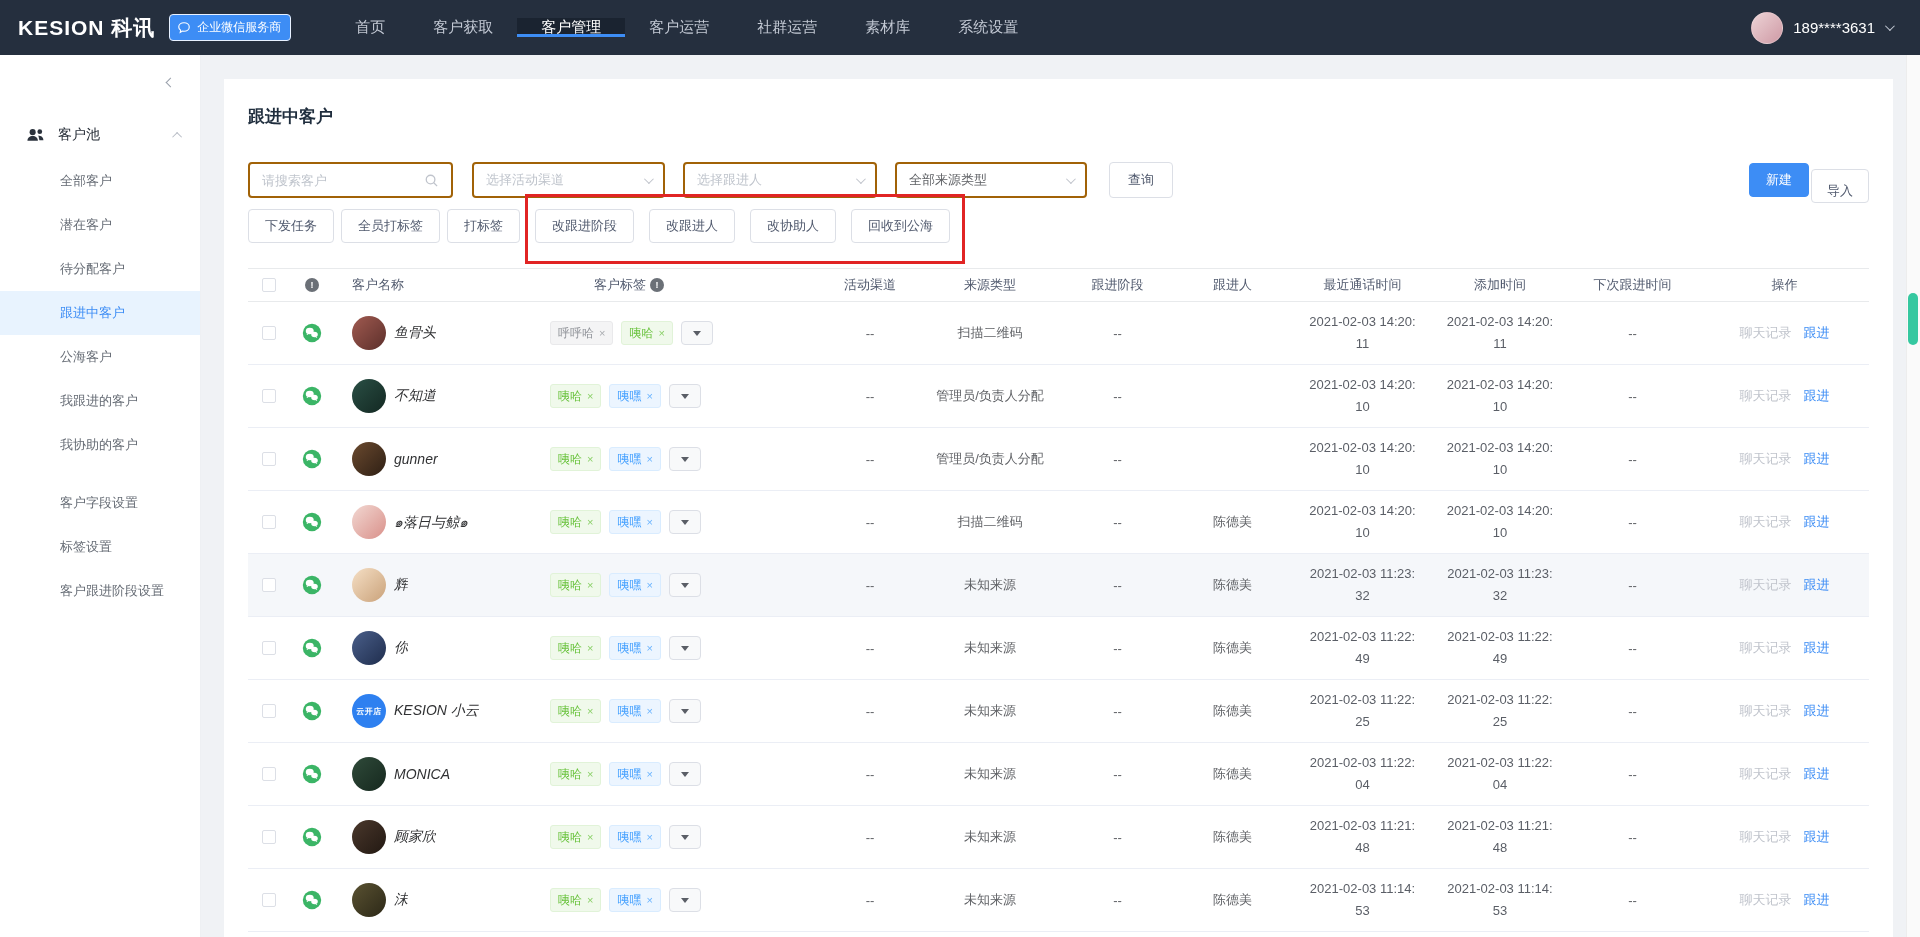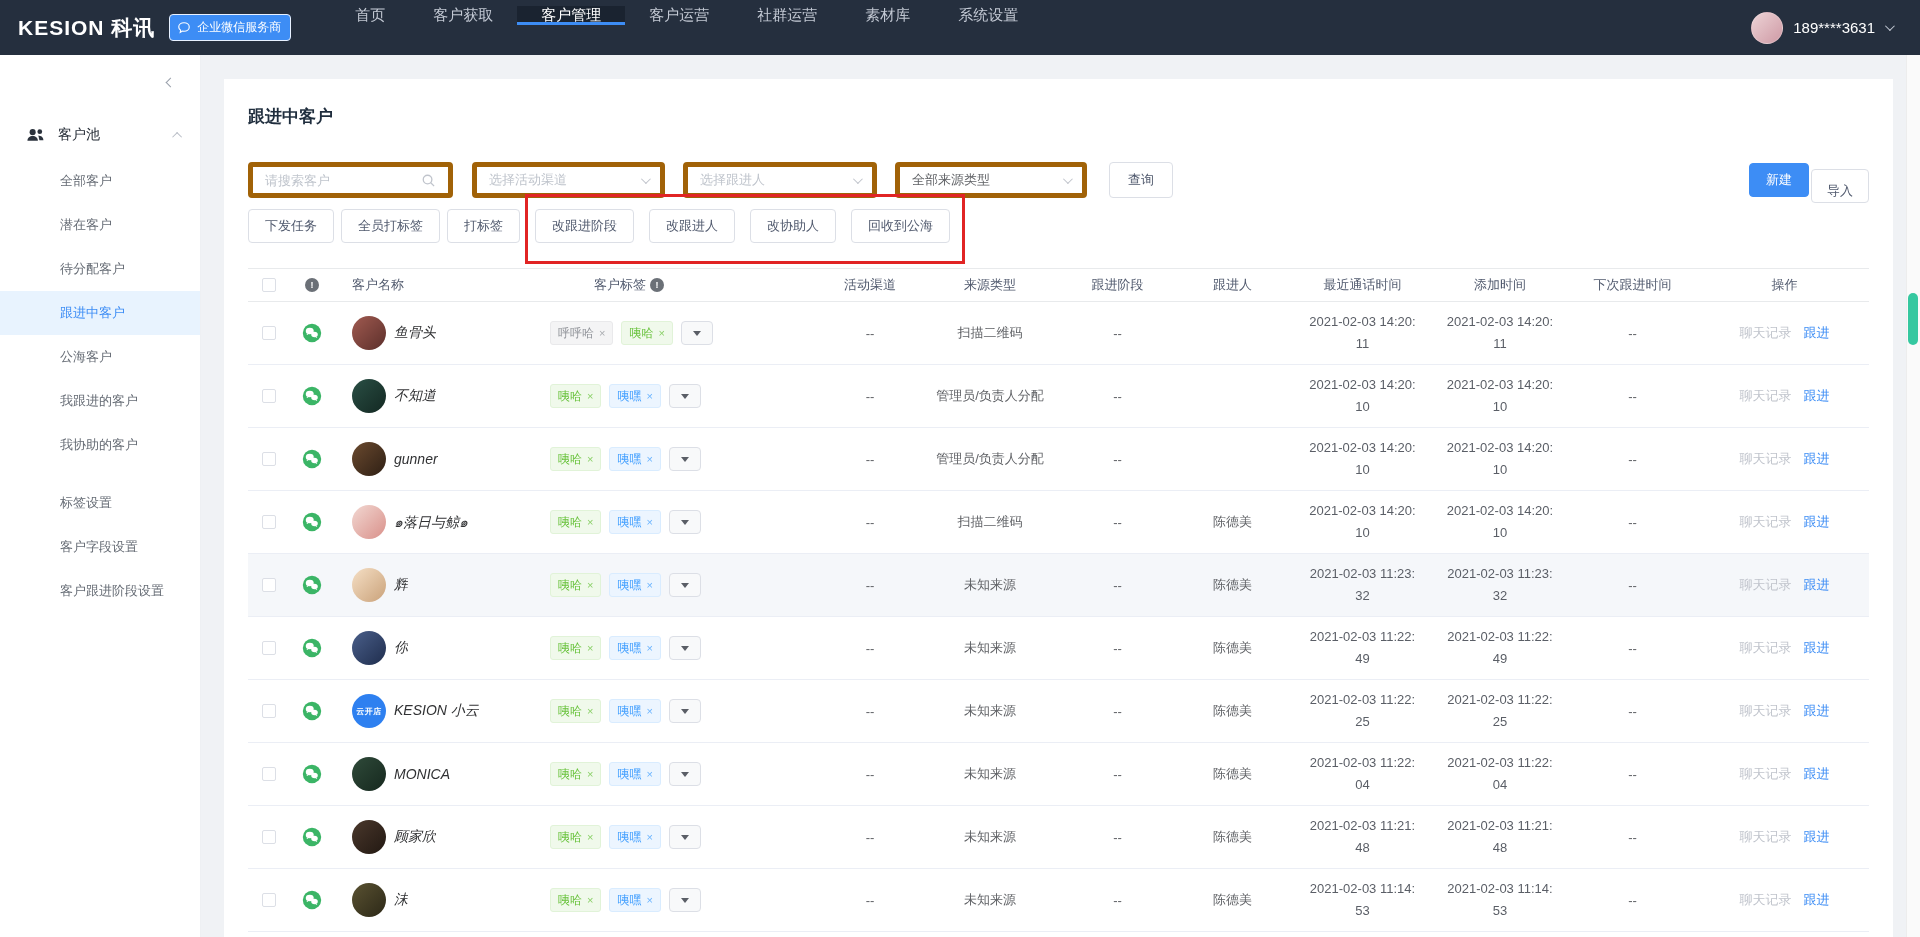--- a/index.html
+++ b/index.html
@@ -6,21 +6,21 @@
   html,body { width:1920px; height:937px; overflow:hidden; background:#f0f2f5;
     font-family:"Liberation Sans","DejaVu Sans",sans-serif; }
   .app { width:1920px; height:937px; display:flex; flex-direction:column; position:relative; }
 
   
   .navbar { height:55px; background:#252f3e; display:flex; align-items:stretch; color:#fff; flex:none; }
   .nav-left { display:flex; align-items:center; }
   .logo { font-size:21px; font-weight:700; letter-spacing:1px; color:#fff; margin:0 14px 0 18px; white-space:nowrap; }
   .badge { display:flex; align-items:center; gap:6px; background:#3d8df5; border:1px solid #e8f1ff;
     border-radius:4px; padding:4px 9px 4px 7px; font-size:12px; color:#fff; margin-right:40px; }
-  .nav-items { display:flex; align-items:flex-start; height:43px; }
+  .nav-items { display:flex; align-items:center; height:43px; }
   .nav-item { display:flex; align-items:center; padding:0 24px; font-size:15px; color:#c3c9d4; cursor:pointer; position:relative; }
   .nav-item.active { background:#1a2330; color:#fff; }
   .nav-item.active::after { content:""; position:absolute; left:0; right:0; bottom:0; height:3px; background:#3d8df5; }
   .nav-right { margin-left:auto; display:flex; align-items:center; gap:10px; padding-right:28px; }
   .nav-avatar { width:32px; height:32px; border-radius:50%; background:linear-gradient(135deg,#edd3d6,#cf9aa5); border:1px solid #fff3; }
   .nav-user { font-size:15px; color:#fff; }
   .chev { display:inline-block; width:7px; height:7px; border-right:1.5px solid currentColor; border-bottom:1.5px solid currentColor; }
   .chev.down { transform:rotate(45deg) translateY(-2px); }
   .chev.up { transform:rotate(-135deg) translateY(-2px); }
   .chev.left { transform:rotate(135deg); }
@@ -35,21 +35,21 @@
   .sb-head .sb-chev { margin-left:auto; color:#b8bdc6; }
   .sb-item { height:44px; display:flex; align-items:center; padding-left:60px; font-size:13px; color:#666c75; cursor:pointer; }
   .sb-item.active { background:#e8f3fe; color:#3d8df5; }
 
   
   .content { flex:1; padding:24px 27px 0 24px; min-width:0; }
   .card { background:#fff; height:100%; padding:26px 24px 0 24px; }
   .page-title { font-size:17px; font-weight:700; color:#1f2d3d; margin-bottom:34px; }
 
   .filter-row { display:flex; align-items:center; height:36px; margin-bottom:10px; }
-  .inp, .sel { height:36px; border:5px solid #a16207; border-radius:4px; background:#fff; display:flex; align-items:center;
+  .inp, .sel { height:36px; border:2px solid #a16207; border-radius:4px; background:#fff; display:flex; align-items:center;
     padding:0 12px; font-size:13px; color:#bfc4cc; }
   .inp { width:205px; margin-right:19px; justify-content:space-between; }
   .inp input { border:none; outline:none; width:140px; font-size:13px; color:#606266; font-family:inherit; }
   .inp input::placeholder { color:#bfc4cc; }
   .sel { justify-content:space-between; cursor:pointer; }
   .sel.w1 { width:193px; margin-right:18px; }
   .sel.w2 { width:194px; margin-right:18px; }
   .sel.w3 { width:192px; margin-right:22px; color:#606266; }
   .btn { height:36px; border:1px solid #dcdfe6; border-radius:4px; background:#fff; font-size:13px; color:#515a6e;
     padding:0 16px; cursor:pointer; font-family:inherit; }
@@ -148,22 +148,22 @@
             </div>
             <div class="sb-item">全部客户</div>
             <div class="sb-item">潜在客户</div>
             <div class="sb-item">待分配客户</div>
             <div class="sb-item active">跟进中客户</div>
             <div class="sb-item">公海客户</div>
             <div class="sb-item">我跟进的客户</div>
             <div class="sb-item">我协助的客户</div>
           </div>
           <div class="sb-section">
+            <div class="sb-item">客户字段设置</div>
             <div class="sb-item">标签设置</div>
-            <div class="sb-item">客户字段设置</div>
             <div class="sb-item">客户跟进阶段设置</div>
           </div>
         </div>
     </div>
 
     <div class="content">
       <div class="card">
         <div class="page-title">跟进中客户</div>
 
         <div class="filter-row">

